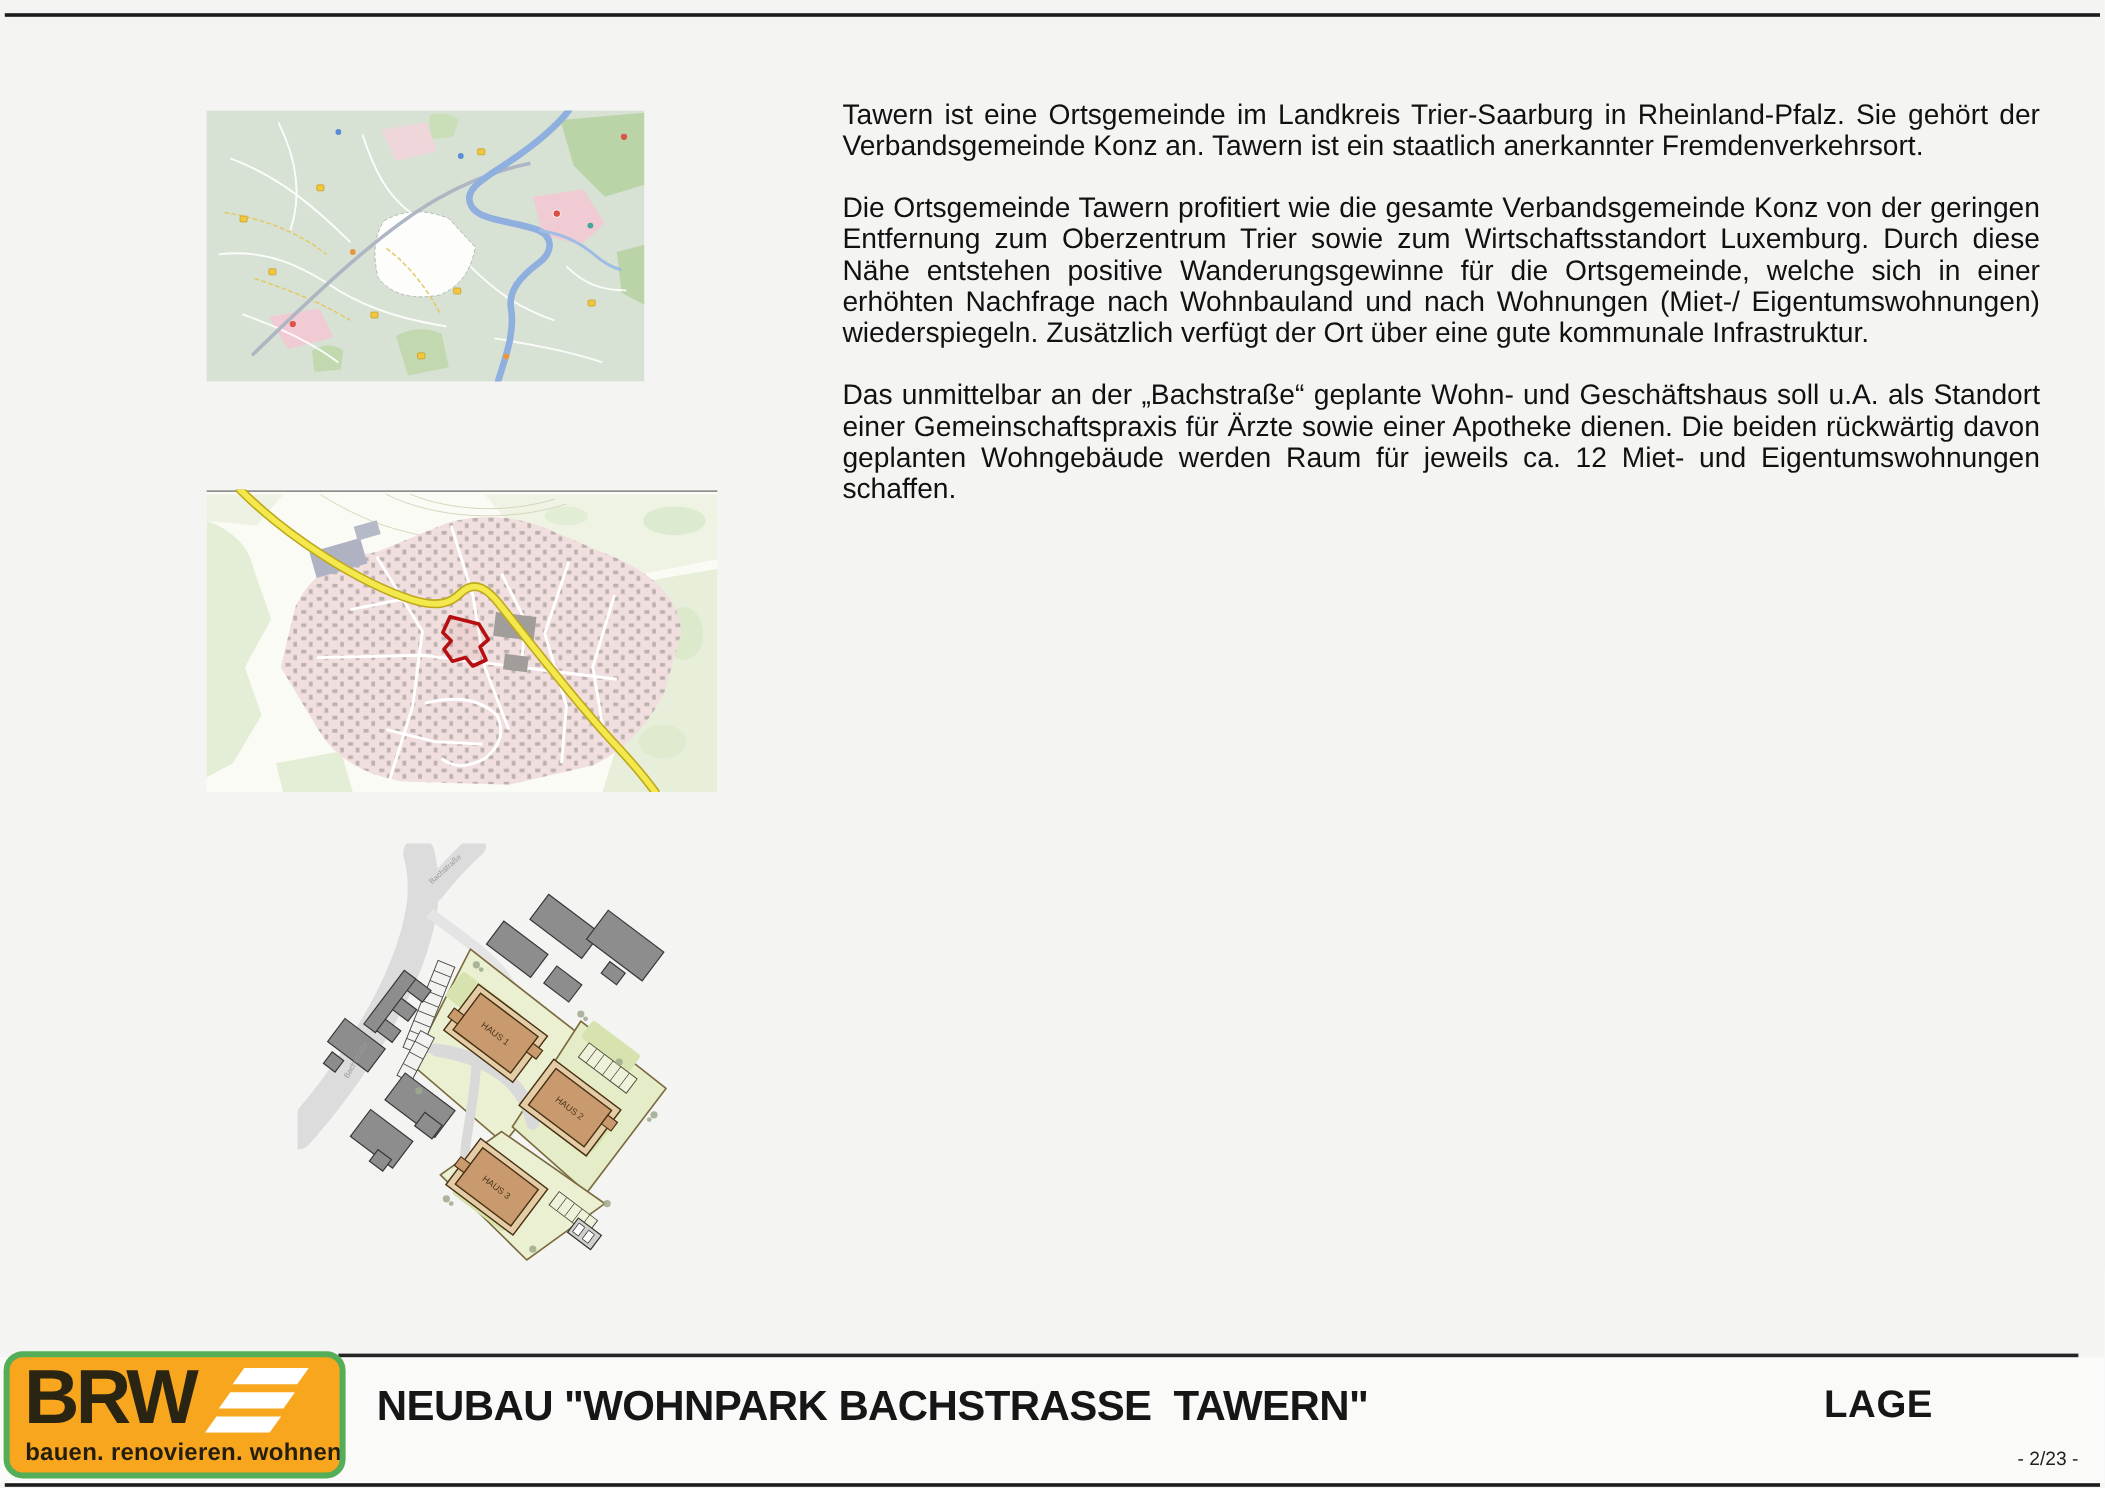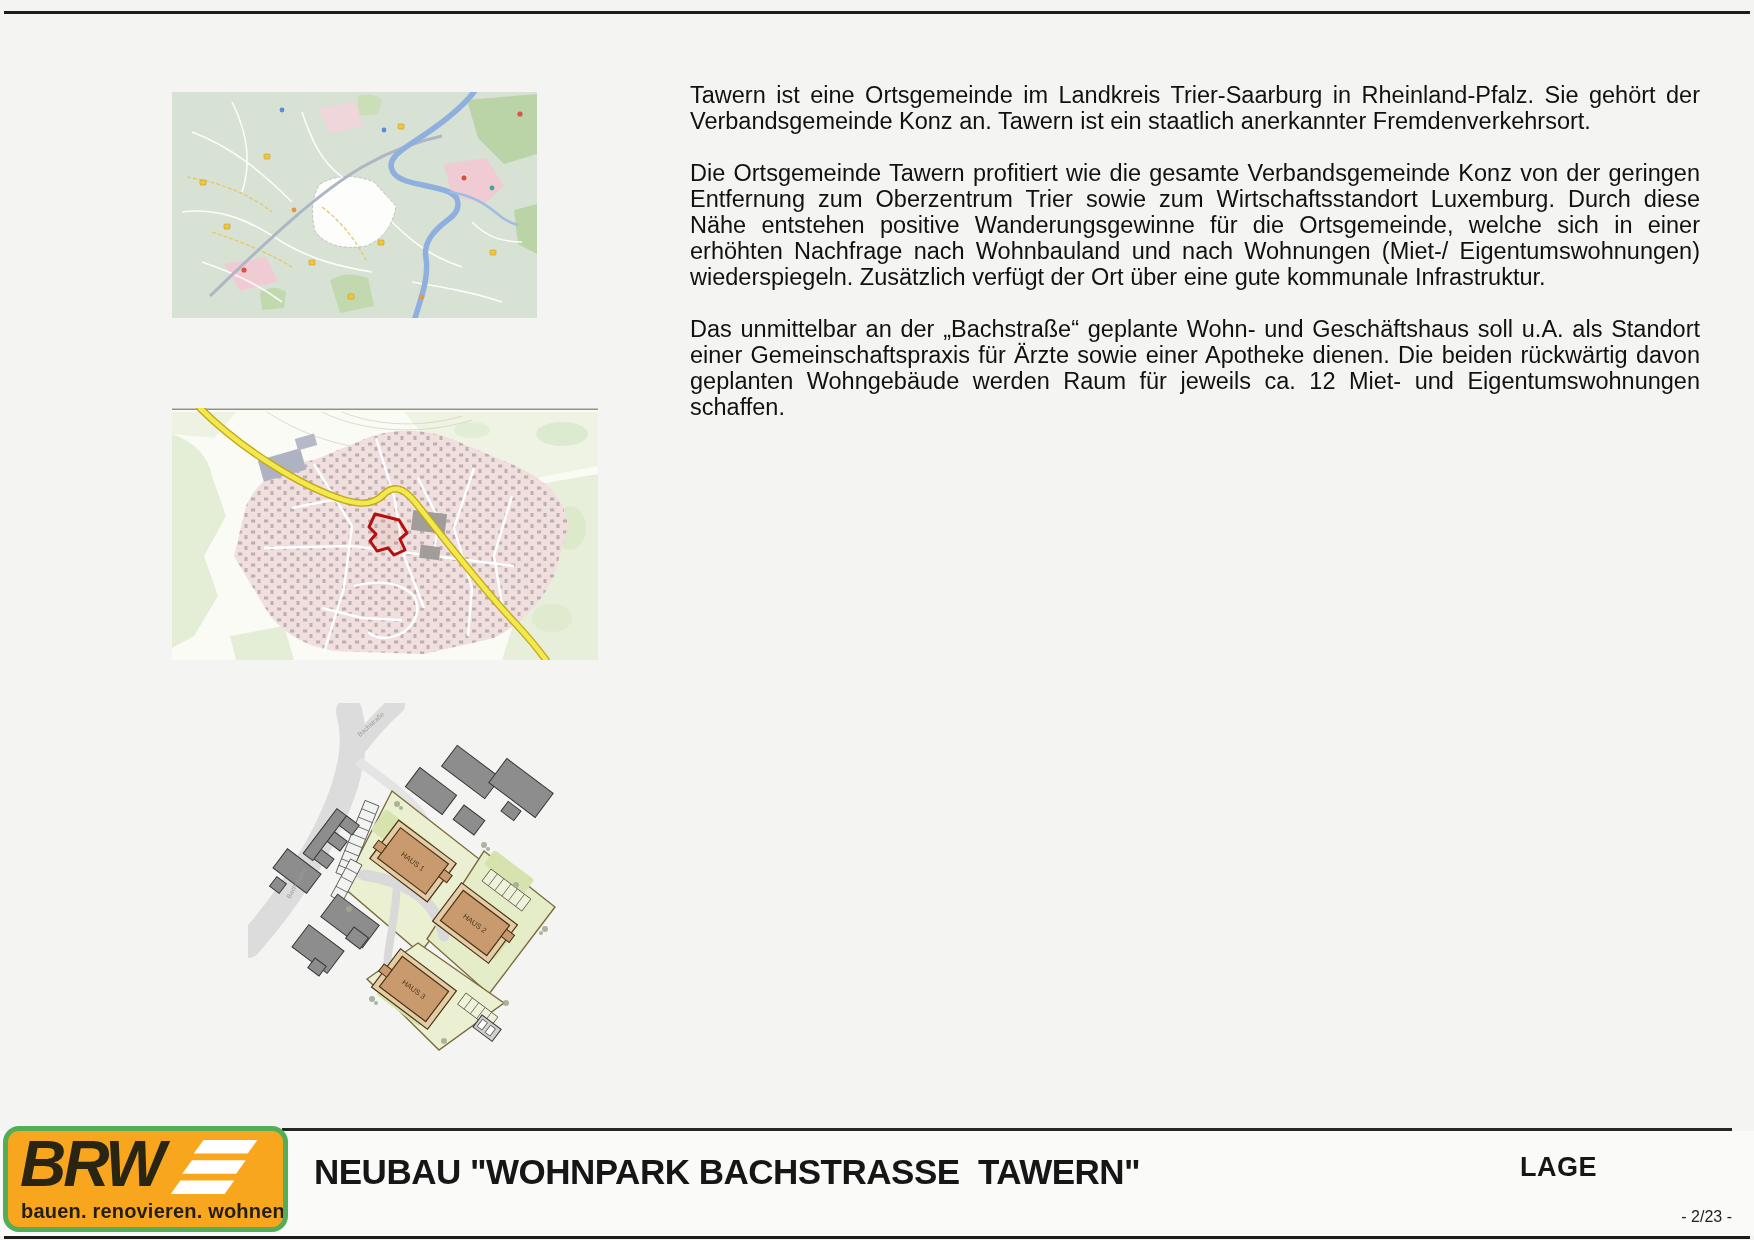--- a/index.html
+++ b/index.html
@@ -18,44 +18,44 @@
   figure.map{position:absolute;margin:0;}
   .map1{left:172px;top:92px;width:365px;height:226px;}
   .map2{left:172px;top:408px;width:426px;height:252px;}
   .map3{left:248px;top:703px;width:330px;height:355px;}
   figure.map svg{display:block;width:100%;height:100%;}
 
   .textcol{
     position:absolute;left:686px;top:82px;width:1014px;
     font-size:23.5px;line-height:26px;text-align:justify;
   }
-  .textcol p{margin:0 0 26px 4px;}
+  .textcol p{margin:0 0 26px 16px;}
 
   .brw-logo{
     position:absolute;left:3px;top:1126px;width:285px;height:106px;
     background:#f7a61d;border:5px solid #53ae57;border-radius:16px;
     box-sizing:border-box;overflow:hidden;
   }
-  .logo-row{display:flex;align-items:flex-start;padding:7px 0 0 12px;height:56px;font-style:italic;}
+  .logo-row{display:flex;align-items:flex-start;padding:7px 0 0 12px;height:56px;}
   .logo-brand{
     font-size:64px;font-weight:700;line-height:52px;color:#2a2413;letter-spacing:-3px;
   }
   .logo-stripes{width:100px;height:54px;margin-left:2px;margin-top:2px;}
   .logo-tagline{
     font-size:20px;font-weight:700;color:#241e10;margin:6px 0 0 13px;letter-spacing:.2px;
     white-space:pre;
   }
 
   .footer-title{
     position:absolute;left:314px;top:1152px;
     font-size:35px;font-weight:700;letter-spacing:-.5px;white-space:pre;color:#161616;
   }
   .footer-section{
     position:absolute;left:1520px;top:1152px;
-    font-size:27px;font-weight:700;letter-spacing:.5px;color:#161616;
+    font-size:32px;font-weight:700;letter-spacing:.5px;color:#161616;
   }
   .page-number{
     position:absolute;right:22px;top:1208px;font-size:16px;color:#222;
   }
   text.plan-label{font-family:"Liberation Sans",sans-serif;}
 </style>
 </head>
 <body>
 
 <div class="page">

